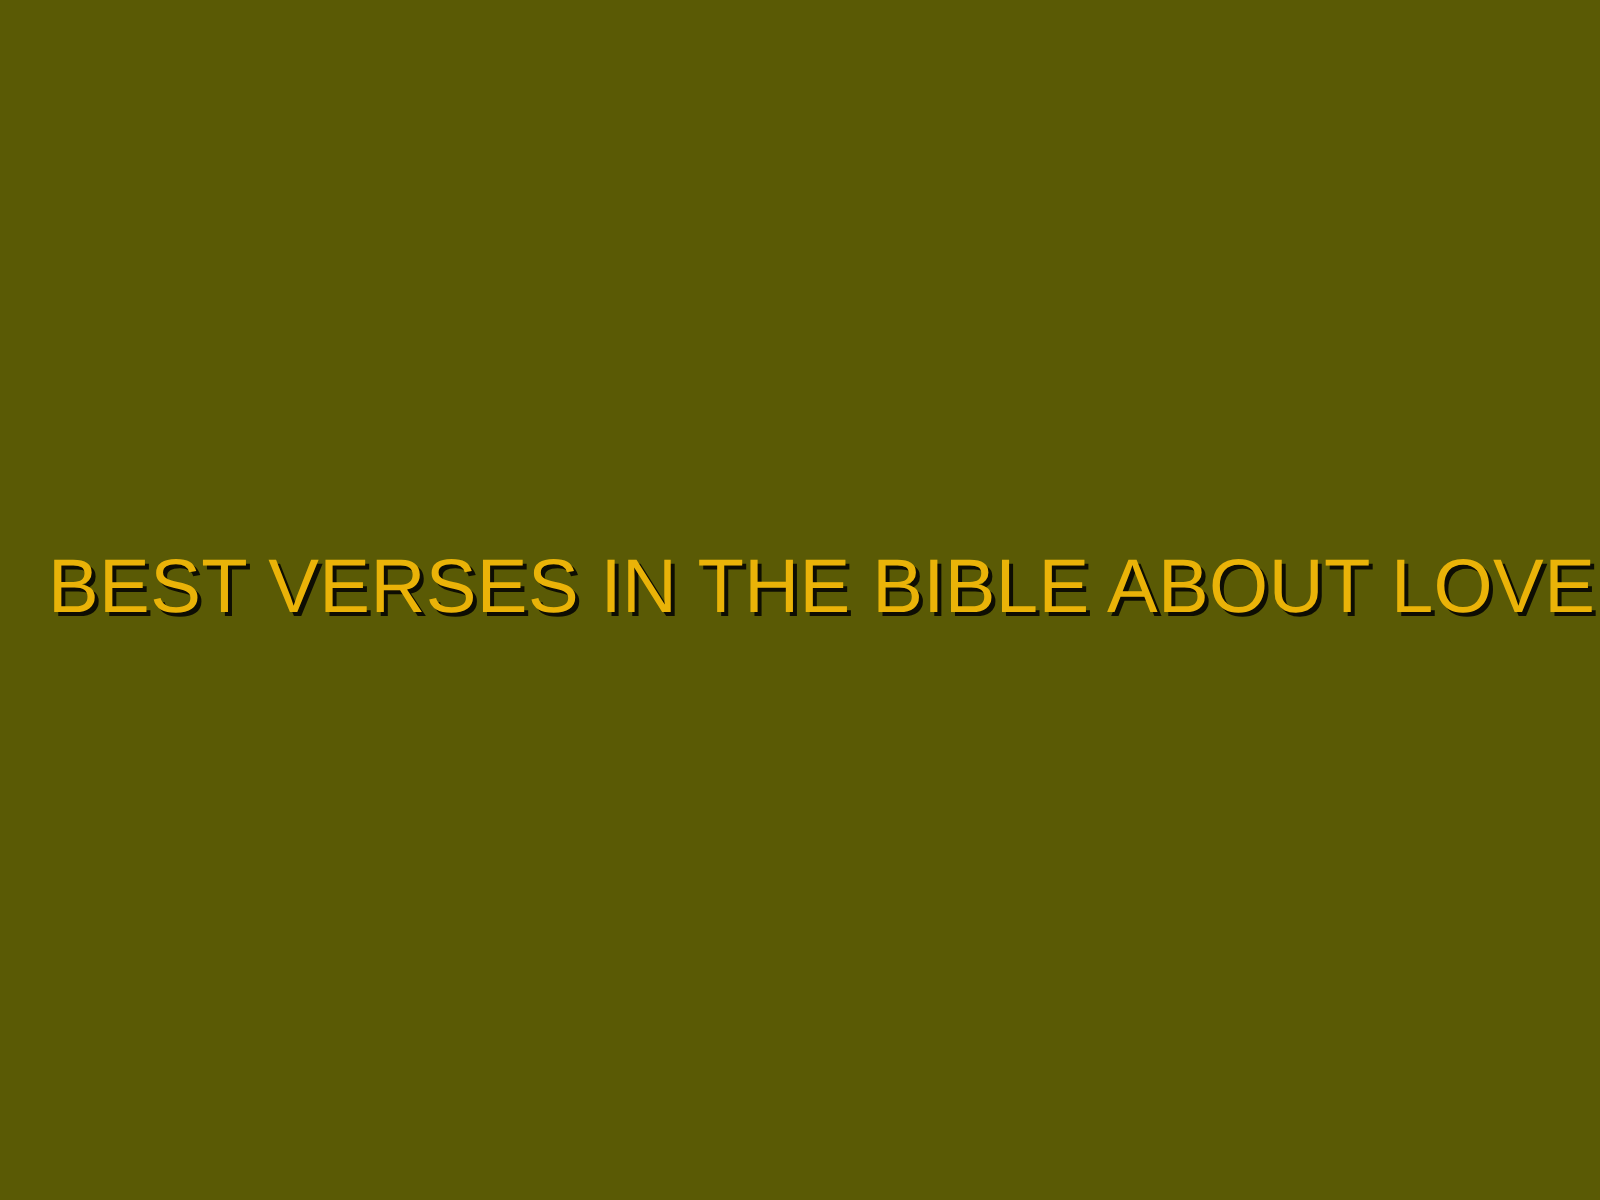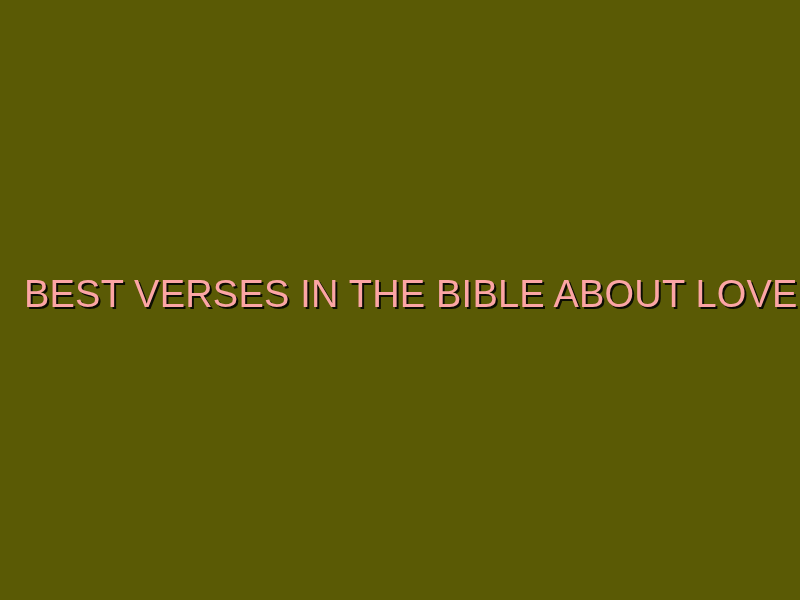--- a/index.html
+++ b/index.html
@@ -32,21 +32,21 @@
     text-align: center;
     padding: 0 24px;
     box-sizing: border-box;
     
     transform: translateY(-6px);
   }
 
   .headline {
     display: inline-block;
     margin: 0;
-    color: #fca5a5;
+    color: #eab308;
     font-family: "Liberation Sans", sans-serif;
     font-size: 38px;
     font-weight: 400;
     line-height: 1.12;
     letter-spacing: 0.2px;
     white-space: nowrap;
     text-shadow: 2px 2px 0 #0d0d03;
   }
 </style>
 </head>

